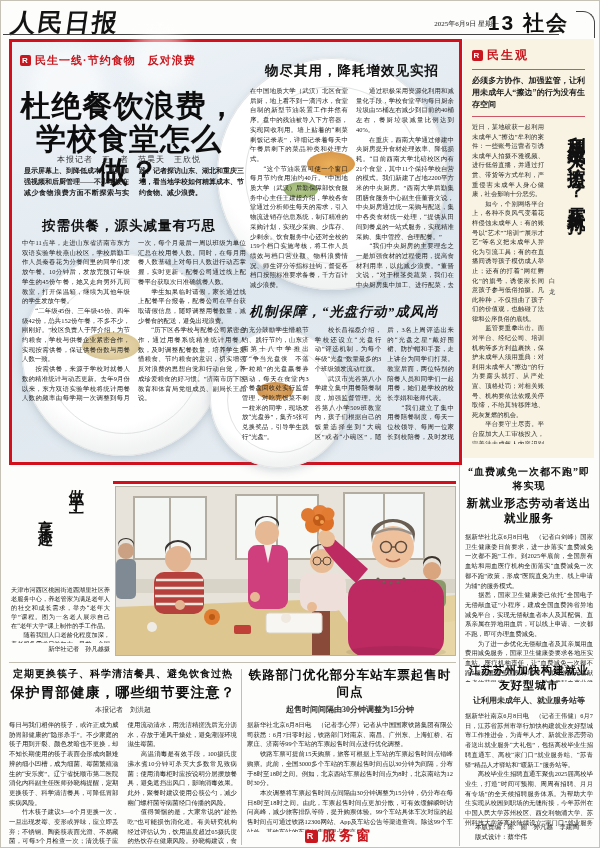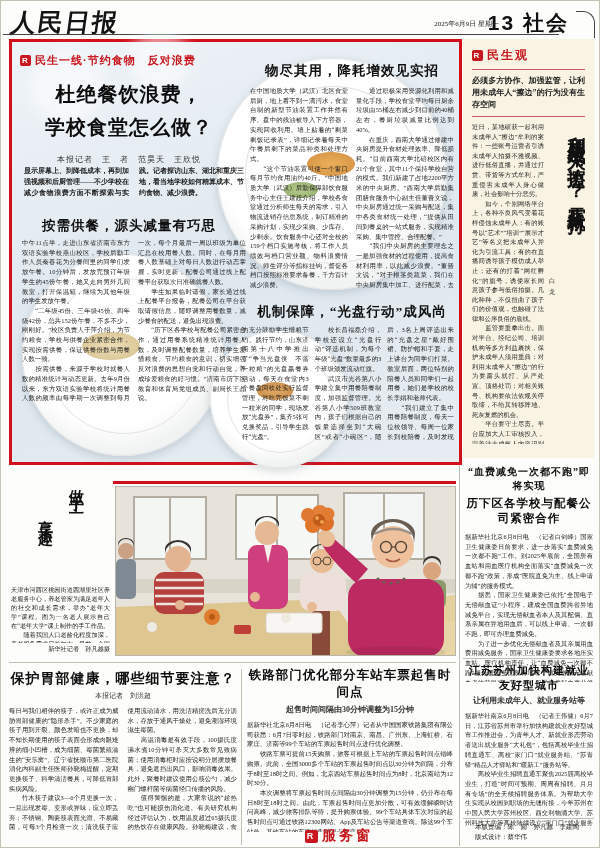--- a/index.html
+++ b/index.html
@@ -24,23 +24,23 @@
   .plate{position:absolute;border-radius:50%;z-index:0;
          background:radial-gradient(circle at 45% 40%, #ffffff 55%, #f2f3f3 70%, #e9ebec 100%);
          box-shadow:0 3px 8px rgba(90,110,130,.25), inset 0 0 0 1px #e3e5e6;}
   .plate::after{content:"";position:absolute;left:12%;top:12%;width:76%;height:76%;
          border-radius:50%;border:1px solid #e1e3e4;}
   .blob{position:absolute;border-radius:50%;background:#fff;filter:blur(7px);opacity:.55;z-index:0;}
   .food{position:absolute;border-radius:50%;z-index:0;opacity:.85;}
   .mbx-kicker{left:8px;top:11px;display:flex;align-items:center;gap:4px;z-index:2;
               color:#c8171e;font-family:"Liberation Sans",sans-serif;font-weight:bold;
               font-size:11px;letter-spacing:1px;}
-  .mbx-headline{left:0;top:36px;width:234px;text-align:center;z-index:2;
+  .mbx-headline{left:0;top:47px;width:234px;text-align:center;z-index:2;
                 font-family:"Liberation Sans",sans-serif;font-weight:900;
-                font-size:20px;line-height:33px;color:#0d0d0d;letter-spacing:1px;}
+                font-size:30px;line-height:33px;color:#0d0d0d;letter-spacing:1px;}
   .mbx-byline{left:0;top:112px;width:234px;text-align:center;font-size:8px;color:#333;z-index:2;letter-spacing:1px;}
   .mbx-lede{left:12px;top:124px;width:220px;height:50px;z-index:2;
             column-count:2;column-gap:10px;font-size:7px;line-height:11px;font-weight:600;color:#222;}
   .sec-title{position:absolute;z-index:2;text-align:center;font-weight:900;font-size:13.5px;
              letter-spacing:1px;color:#101010;}
   .sec-body{position:absolute;z-index:2;font-size:6.4px;line-height:9.7px;color:#1d1d1d;}
   
   #opinion{left:462px;top:38px;width:131px;height:419px;background:#f8f3e2;
            box-sizing:border-box;padding:8px 9px;}
   .op-head{display:flex;align-items:center;gap:4px;color:#c8171e;
@@ -127,21 +127,21 @@
 　　学生如果临时请假，家长通过线上配餐平台报备，配餐公司在平台获取请假信息，随即调整用餐数量，减少餐食的配送，避免出现浪费。
 　　“历下区各学校与配餐公司紧密合作，通过用餐系统精准统计用餐人数，及时调整配餐数量，培养学生爱惜粮食、节约粮食的意识，切实增强反对浪费的思想自觉和行动自觉，养成珍爱粮食的好习惯。”济南市历下区教育和体育局党组成员、副局长王晶说。</div>
 
     <div class="sec-title" style="left:240px;top:20px;width:200px;">物尽其用，降耗增效见实招</div>
     <div class="sec-body jt" style="left:238px;top:44px;width:204px;height:212px;column-count:2;column-gap:8px;">在中国地质大学（武汉）北区食堂后厨，地上看不到一滴污水，食堂自制的新型节油装置工作井然有序。盘中的残油被导入下方容器，实现回收利用。墙上贴着的“剩菜剩饭记录表”，详细记录着每天中午餐后剩下的菜品种类和处理方式。
 　　“这个节油装置可使一个窗口每月节约食用油约40斤。”中国地质大学（武汉）后勤保障部饮食服务中心主任王建超介绍，学校各食堂通过分析师生每天的需求，引入物流进销存信息系统，制订精准的采购计划，实现少采购、少库存、少剩余。饮食服务中心还对全校的159个档口实施考核，将工作人员绩效与档口营业额、物料浪费情况、师生评分等指标挂钩，督促各档口按照标准要求备餐，千方百计减少浪费。
 　　通过积极采用资源化利用和减量化手段，学校食堂平均每日厨余垃圾由55桶左右减少到目前的40桶左右，餐厨垃圾减量比例达到40%。
 　　在重庆，西南大学通过修建中央厨房提升食材处理效率、降低损耗。“目前西南大学北碚校区内有21个食堂，其中11个保持学校自营的模式。我们新建了占地2200平方米的中央厨房。”西南大学后勤集团膳食服务中心副主任董晋文说，中央厨房通过统一采购与配送，集中各类食材统一处理，“提供从田间到餐桌的一站式服务，实现精准采购、集中管控、合理配餐。”
 　　“我们中央厨房的主要理念之一是加强食材的过程使用，提高食材利用率，以此减少浪费。”董晋文说，“对于根茎类蔬菜，我们在中央厨房集中加工、进行配菜，去皮、切段等处理；白菜、油麦菜等绿叶菜也统一处理后分发到各食堂，产生的边角余料统一制作成泡菜、高汤等，最大限度物尽其用。”</div>
 
-    <div class="sec-title" style="left:240px;top:261px;width:200px;">机制保障，“光盘行动”成风尚</div>
+    <div class="sec-title" style="left:232px;top:261px;width:200px;font-style:italic;">机制保障，“光盘行动”成风尚</div>
     <div class="sec-body jt" style="left:230px;top:283px;width:212px;height:126px;column-count:3;column-gap:6px;">为充分鼓励学生惜粮节约、践行节约，山东济南第十八中学推出了“争当光盘侠　不落一粒粮”的光盘赢餐券活动，每天在食堂内3个餐盘回收处实行监督管理，对吃完饭菜不剩一粒米的同学，现场发放“光盘券”，集齐5张可兑换奖品，引导学生践行“光盘”。
 　　校长吕福磊介绍，学校还设立“光盘行动”评选机制，为每个年级“光盘”数量最多的3个班级颁发流动红旗。
 　　武汉市光谷第八小学建立集中用餐陪餐制度，加强监督管理。光谷第八小学509班教室内，孩子们根据自己的饭量选择坐到“大碗区”或者“小碗区”，随后，3名上周评选出来的“光盘之星”戴好围裙、防护帽和手套，走上讲台为同学们打菜。教室后面，两位特别的陪餐人员和同学们一起用餐，她们是学校的校长李娟和老师代表。
 　　“我们建立了集中用餐陪餐制度，每天一位校领导、每周一位家长到校陪餐，及时发现和解决集中用餐过程中存在的浪费等问题。”李娟介绍，陪餐的校领导和家长要分别填写集中用餐陪餐记录表，了解当日菜品是否符合口味，推荐一道自己想吃的菜。通过这样的方式，每周动态调整菜品，尽可能让孩子们吃得健康、可口，减少因不合口味而造成的浪费。
 　　在重庆万州职业教育中心的食堂，玻璃橱窗将后厨与就餐区相隔，显示屏幕上，后厨备菜、制菜的全过程被清晰记录。这一切，通过监控平台就能实时调度管理。“这样不仅提升了食堂的透明度，也让厨师们操作的时候更加注重食材的合理使用，减少浪费。”万州职业教育中心主任王海燕说。
 　　“未来，随着更多现代化餐饮管理方式的引入与推广，将会有更多行之有效的措施来减少食物浪费。我们也应意识到，减少食物浪费是一项长期而艰巨的任务，需要全社会的共同努力和持续探索。”重庆市职业教育学会相关负责人表示。</div>
   </div>
 
   <div id="opinion" class="abs">
     <div class="op-head">
@@ -274,20 +274,21 @@
     </svg>
   </div>
 
   <div class="abs vline" style="left:458px;top:464px;height:381px;"></div>
   <div class="abs hline" style="left:8px;top:661px;width:447px;"></div>
   <div class="abs vline" style="left:240px;top:668px;height:176px;"></div>
   <div class="abs hline" style="left:462px;top:657px;width:131px;"></div>
   <div class="abs hline" style="left:462px;top:817px;width:131px;"></div>
 
   <div id="health" class="abs">
+    <div class="art-kicker">定期更换筷子、科学清洁餐具、避免饮食过热</div>
     <div class="art-headline" style="font-size:14px;margin-top:3px;">保护胃部健康，哪些细节要注意？</div>
     <div class="art-byline" style="margin-top:3px;">本报记者　刘洪超</div>
     <div class="art-body jt" style="margin-top:5px;height:128px;column-count:2;column-gap:9px;">每日与我们相伴的筷子，或许正成为威胁胃部健康的“隐形杀手”。不少家庭的筷子用到开裂、颜色发暗也不更换，却不知长期使用的筷子表面会形成肉眼难辨的细小凹槽，成为细菌、霉菌繁殖滋生的“安乐窝”。辽宁省抚顺市第二医院消化内科副主任医师孙晓梅提醒，定期更换筷子、科学清洁餐具，可降低胃部疾病风险。
 　　竹木筷子建议3—6个月更换一次，一旦出现发霉、变形或异味，应立即丢弃；不锈钢、陶瓷筷表面光滑、不易藏菌，可每3个月检查一次；清洗筷子应使用流动清水，用洗洁精搓洗后充分沥水，存放于通风干燥处，避免潮湿环境滋生霉菌。
 　　高温消毒是有效手段，100摄氏度沸水煮10分钟可杀灭大多数常见致病菌；使用消毒柜时应按说明分层摆放餐具，避免遮挡出风口，影响消毒效果。此外，聚餐时建议使用公筷公勺，减少幽门螺杆菌等病菌经口传播的风险。
 　　值得警惕的是，大家常说的“趁热吃”也可能损伤消化道。有关研究机构经过评估认为，饮用温度超过65摄氏度的热饮存在健康风险。孙晓梅建议，食物入口温度以40摄氏度左右为宜，细嚼慢咽、规律三餐，胃部健康才有保障。</div>
   </div>
 
   <div id="railway" class="abs">
     <div class="art-headline" style="font-size:12.5px;">铁路部门优化部分车站车票起售时间点</div>
@@ -296,21 +297,21 @@
 　　铁路车票可提前15天购票，旅客可根据上车站的车票起售时间点错峰购票。此前，全国3000多个车站的车票起售时间点以30分钟为间隔，分布于8时至18时之间。例如，北京西站车票起售时间点为8时，北京南站为12时30分。
 　　本次调整将车票起售时间点间隔由30分钟调整为15分钟，仍分布在每日8时至18时之间。由此，车票起售时间点更加分散，可有效缓解瞬时访问高峰，减少旅客排队等待，提升购票体验。99个车站具体车次对应的起售时间点可通过铁路12306网站、App及车站公告等渠道查询。除这99个车站外，其他车站的车票起售时间点不变。</div>
     <div class="svc-label">
       <span class="ricon">R</span>
       <span>服务窗</span>
     </div>
   </div>
 
   <div id="blood" class="abs">
     <div class="art-kicker">“血费减免一次都不跑”即将实现</div>
-    <div class="art-headline" style="font-size:11.5px;margin-top:3px;">历下区各学校与配餐公司紧密合作</div>
+    <div class="art-headline" style="font-size:11.5px;margin-top:3px;">新就业形态劳动者送出就业服务</div>
     <div class="art-body jt" style="margin-top:6px;height:150px;font-size:6.3px;">据新华社北京6月8日电　（记者白剑峰）国家卫生健康委日前要求，进一步落实“血费减免一次都不跑”工作。到2025年底前，全国所有血站和用血医疗机构全面落实“血费减免一次都不跑”政策，形成“医院直免为主、线上申请为辅”的服务模式。
 　　据悉，国家卫生健康委已依托“全国电子无偿献血证”小程序，建成全国血费跨省异地减免平台，实现无偿献血者本人及其配偶、直系亲属在异地用血后，可以线上申请、一次都不跑，即可办理血费减免。
 　　为了进一步优化无偿献血者及其亲属用血费用减免服务，国家卫生健康委要求各地压实血站、医疗机构责任，让“血费减免一次都不跑”服务覆盖全国所有地市，切实增强无偿献血者的获得感、荣誉感，促进无偿献血事业健康发展。</div>
   </div>
 
   <div id="suzhou" class="abs">
     <div class="art-headline" style="font-size:11px;">江苏苏州加快构建就业友好型城市</div>
     <div class="art-deck" style="margin-top:2px;">让利用未成年人、就业服务站等</div>
     <div class="art-body jt" style="margin-top:5px;height:118px;font-size:6.3px;">据新华社南京6月8日电　（记者王伟健）6月7日，江苏省苏州市举行加快构建就业友好型城市工作推进会，为青年人才、新就业形态劳动者送出就业服务“大礼包”，包括高校毕业生招聘直通车、高校“家门口”就业服务站、“苏青驿”精品人才驿站和“暖新工”服务站等。
 　　高校毕业生招聘直通车聚焦2025届高校毕业生，打造“时间可预期、周周有招聘、月月有专场”的全天候招聘服务体系。为帮助大学生实现从校园到职场的无缝衔接，今年苏州在中国人民大学苏州校区、西交利物浦大学、苏州科技大学等高校陆续设立“家门口”就业服务站，为毕业生提供政策指导、岗位推送、创业扶持等综合服务，并精准解决来苏求职青年的“住宿难”问题，符合条件者可免费入住最长14天的青年人才驿站。</div>

